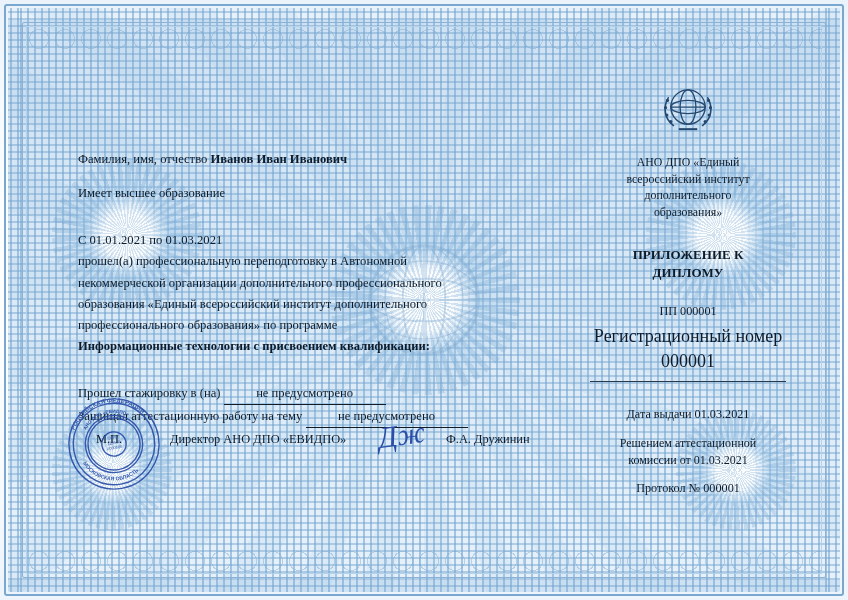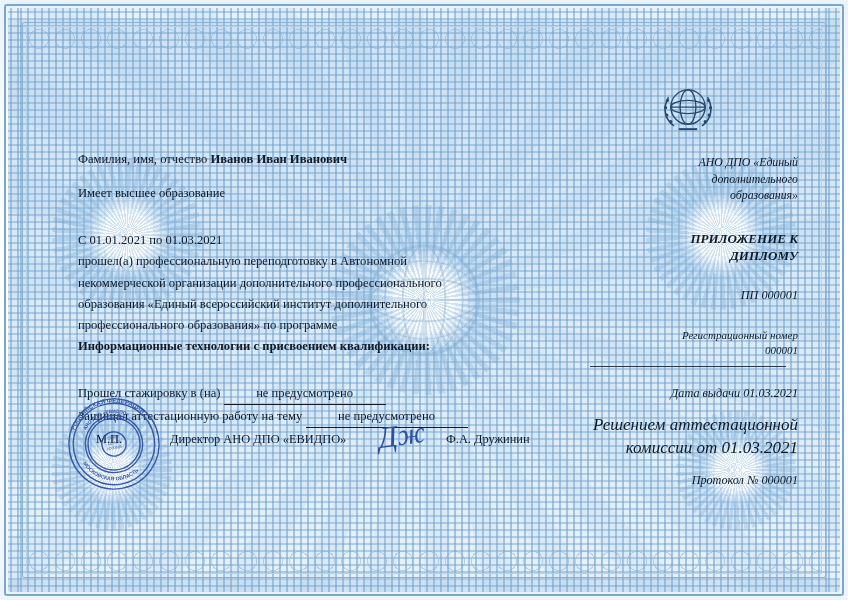--- a/index.html
+++ b/index.html
@@ -114,52 +114,51 @@
     width: 440px;
     font-size: 12.6px;
     color: #0d1b2a;
     line-height: 1.52;
   }
   .right-col {
     position: absolute;
     right: 10px;
     top: 38px;
     width: 220px;
-    text-align: right;
+    text-align: center;
     font-size: 12.2px;
     color: #0d1b2a;
     line-height: 1.42;
-    font-style: italic;
   }
 
   .emblem {
     width: 66px;
     height: 66px;
     margin: 0 auto 10px auto;
     display: block;
   }
 
   .org-name { font-size: 11.8px; line-height: 1.4; }
 
   .doc-title {
     font-weight: bold;
     font-size: 13px;
     margin-top: 26px;
     line-height: 1.35;
   }
 
   .series-no { margin-top: 22px; font-size: 12.2px; }
-  .reg-label { margin-top: 24px; font-size: 11px; line-height: 1.35;}
+  .reg-label { margin-top: 4px; font-size: 18px; line-height: 1.35;}
   .rule {
     margin: 8px auto 0 auto;
     width: 196px;
     border-top: 1px solid #2b3a4a;
   }
-  .issue-date { margin-top: 18px; font-size: 12.2px; }
-  .decision { margin-top: 12px; font-size: 17px; line-height: 1.35; }
+  .issue-date { margin-top: 24px; font-size: 12.2px; }
+  .decision { margin-top: 12px; font-size: 12px; line-height: 1.35; }
   .protocol { margin-top: 12px; font-size: 12.2px; }
 
   .row { margin-bottom: 2px; }
   .gap { height: 13px; }
   .b { font-weight: bold; }
 
   .underline-fill {
     display: inline-block;
     border-bottom: 1px solid #0d1b2a;
     padding: 0 6px 1px 6px;
@@ -321,20 +320,21 @@
           <circle cx="81" cy="34" r="2.4"></circle>
             <circle cx="84" cy="45" r="2.4"></circle>
           <circle cx="82" cy="56" r="2.4"></circle>
             <circle cx="76" cy="66" r="2.4"></circle>
         </g>
         <rect x="36" y="76" width="28" height="3" fill="#24486f"></rect>
       </svg>
 
       <div class="org-name">
         <div>АНО ДПО «Единый</div>
+        <div>всероссийский институт</div>
         <div>дополнительного</div>
         <div>образования»</div>
       </div>
 
       <div class="doc-title">
         <div>ПРИЛОЖЕНИЕ К</div>
         <div>ДИПЛОМУ</div>
       </div>
 
       <div class="series-no">ПП 000001</div>

